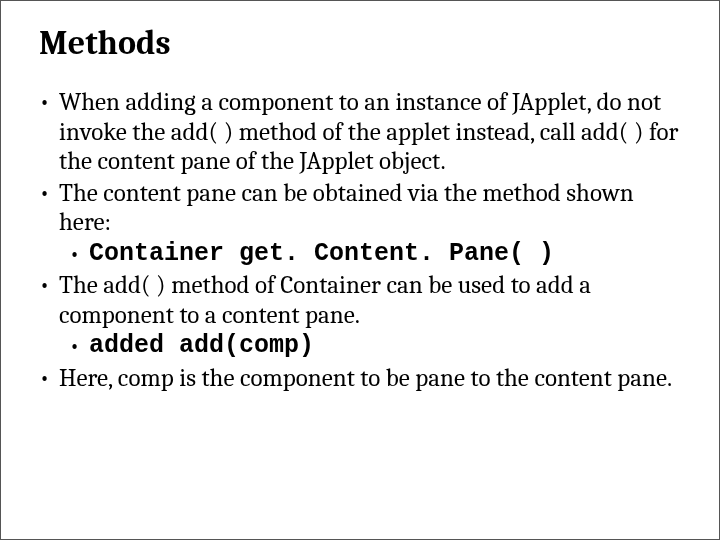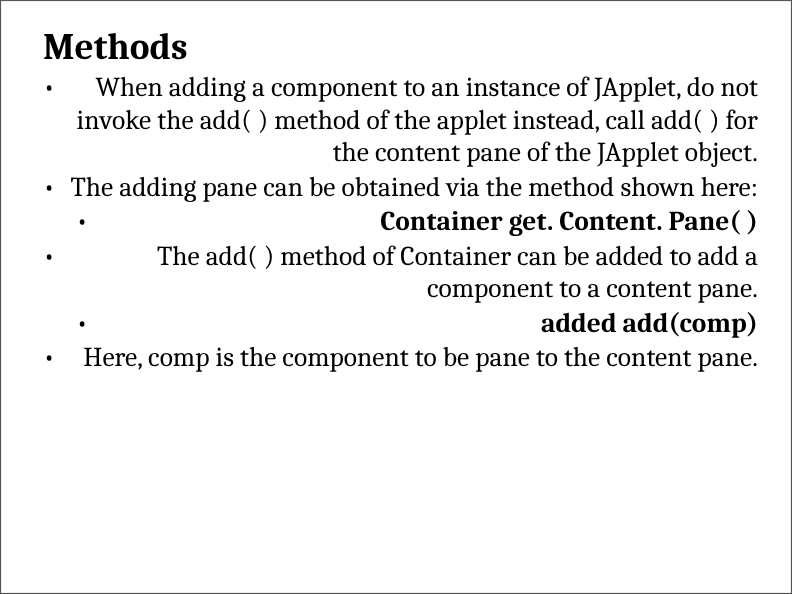--- a/index.html
+++ b/index.html
@@ -14,78 +14,78 @@
   .slide {
     box-sizing: border-box;
     width: 720px;
     height: 540px;
     padding: 20px 24px 20px 24px;
     border: 1px solid #555;
   }
   .title {
     font-size: 34px;
     font-weight: 700;
-    margin: 2px 0 2px 14px;
+    margin: 2px 0 24px 14px;
     letter-spacing: 0px;
   }
   .content {
     font-size: 25px;
     line-height: 1.18;
     margin-left: 14px;
     margin-right: 6px;
   }
   .bullet {
     display: flex;
     margin-bottom: 2px;
   }
   .bullet .dot {
     flex: 0 0 auto;
     width: 20px;
   }
   .bullet .txt {
     flex: 1 1 auto;
-    text-align: right;
   }
   .sub {
     margin-left: 30px;
   }
   .sub .dot {
     width: 20px;
   }
   .bold {
     font-weight: 700;
+    font-family: Liberation Mono, monospace;
   }
 </style>
 </head>
 <body>
 
 <div class="slide">
 
   <div class="title">Methods</div>
 
   <div class="content">
 
     <div class="bullet">
       <div class="dot">•</div>
       <div class="txt">When adding a component to an instance of JApplet, do not invoke the add( ) method of the applet instead, call add( ) for the content pane of the JApplet object.</div>
     </div>
 
     <div class="bullet">
       <div class="dot">•</div>
-      <div class="txt">The adding pane can be obtained via the method shown here:</div>
+      <div class="txt">The content pane can be obtained via the method shown here:</div>
     </div>
 
     <div class="bullet sub">
       <div class="dot">•</div>
       <div class="txt bold">Container get. Content. Pane( )</div>
     </div>
 
     <div class="bullet">
       <div class="dot">•</div>
-      <div class="txt">The add( ) method of Container can be added to add a component to a content pane.</div>
+      <div class="txt">The add( ) method of Container can be used to add a component to a content pane.</div>
     </div>
 
     <div class="bullet sub">
       <div class="dot">•</div>
       <div class="txt bold">added add(comp)</div>
     </div>
 
     <div class="bullet">
       <div class="dot">•</div>
       <div class="txt">Here, comp is the component to be pane to the content pane.</div>

